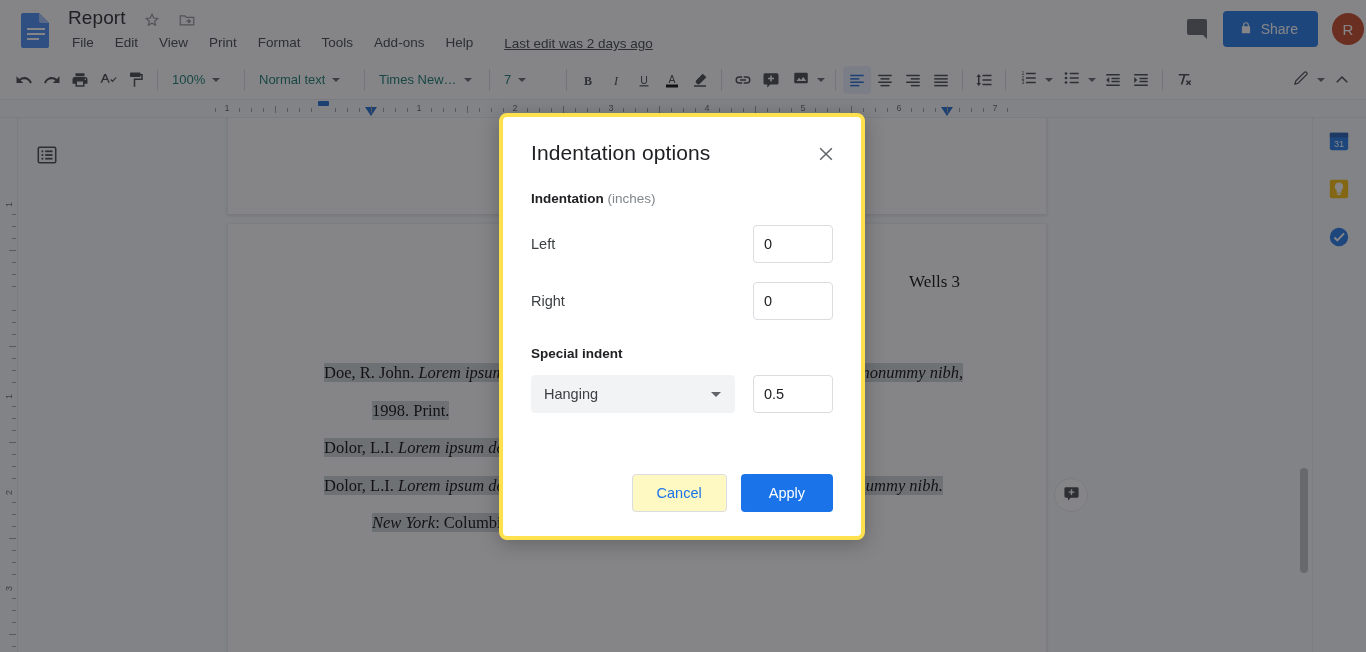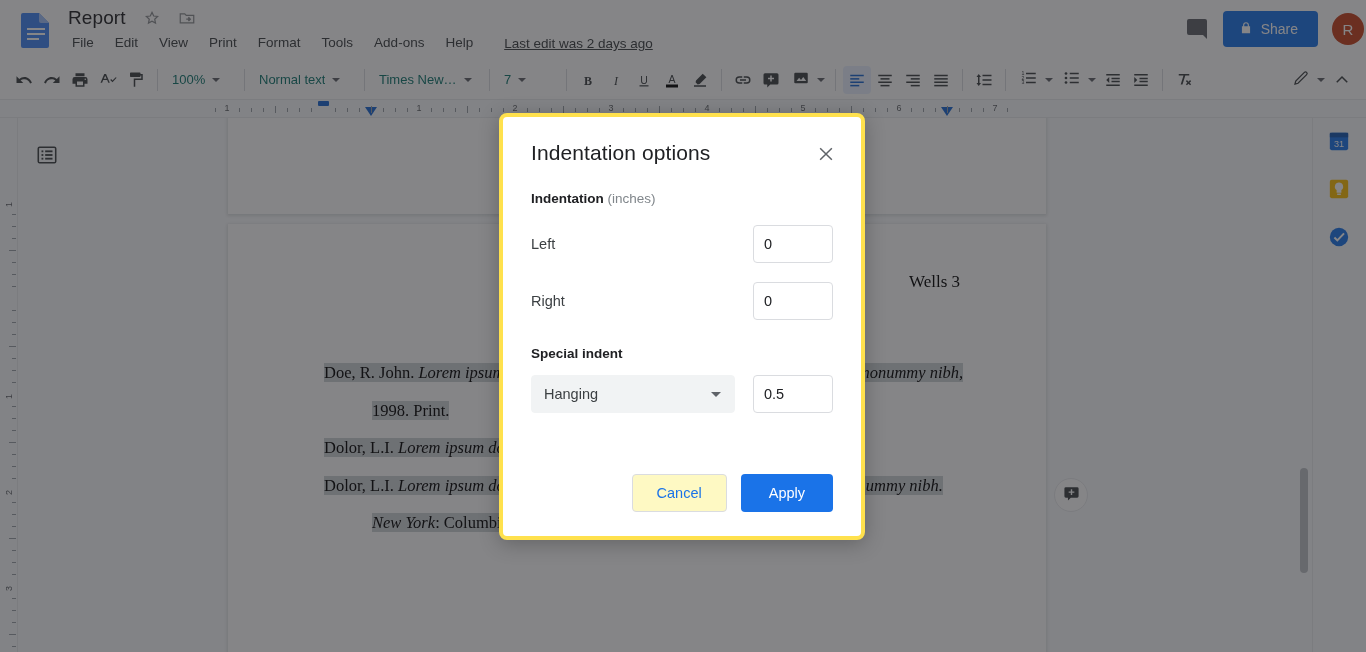--- a/index.html
+++ b/index.html
@@ -20,21 +20,21 @@
 
   
   .header {
     position: absolute; top: 0; left: 0; width: 1366px; height: 60px;
     background: #fff;
   }
   .doc-logo {
     position: absolute; left: 19px; top: 12px;
     width: 34px; height: 36px;
   }
-  .title-row { position: absolute; left: 68px; top: 7px; display: flex; align-items: center; gap: 17px; }
+  .title-row { position: absolute; left: 68px; top: 7px; display: flex; align-items: flex-end; gap: 17px; }
   .doc-title { font-size: 19px; color: #202124; letter-spacing: .1px; }
   .hdr-icon { width: 18px; height: 18px; opacity: .72; cursor: pointer; }
   .menu-row { position: absolute; left: 70px; top: 34px; display: flex; align-items: flex-end; gap: 17px; }
   .menu-item { font-size: 13.5px; color: #3c4043; cursor: pointer; padding: 1px 2px; }
   .last-edit {
     font-size: 13.5px; color: #3c4043; text-decoration: underline;
     margin-left: 12px; cursor: pointer;
   }
   .hdr-right { position: absolute; right: 2px; top: 11px; display: flex; align-items: center; gap: 14px; }
   .comment-btn { width: 24px; height: 24px; cursor: pointer; }

